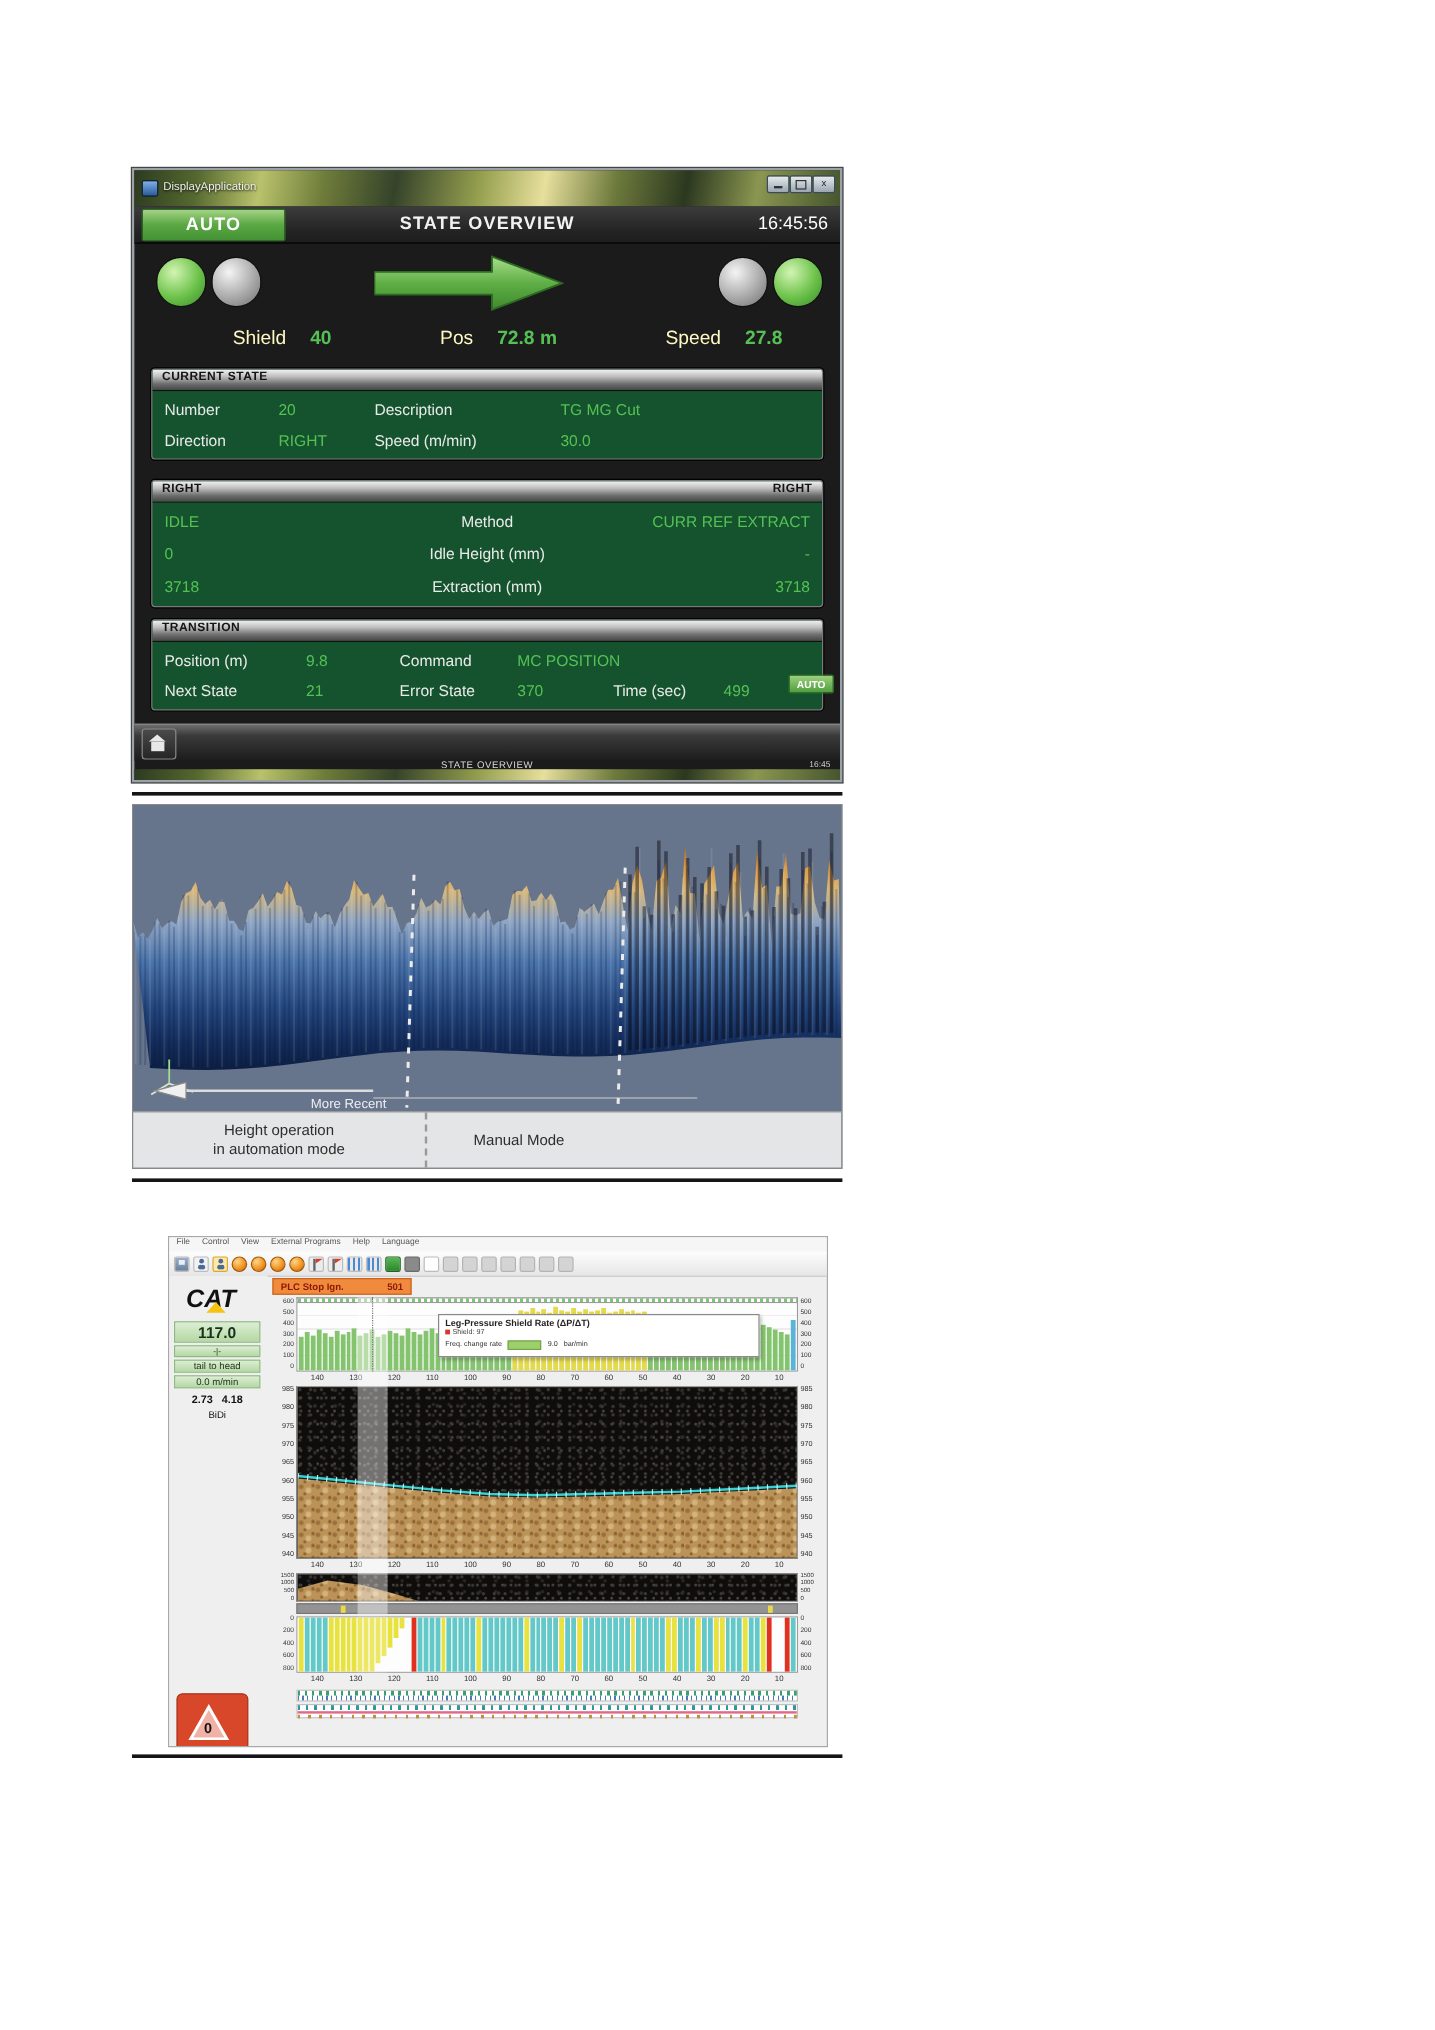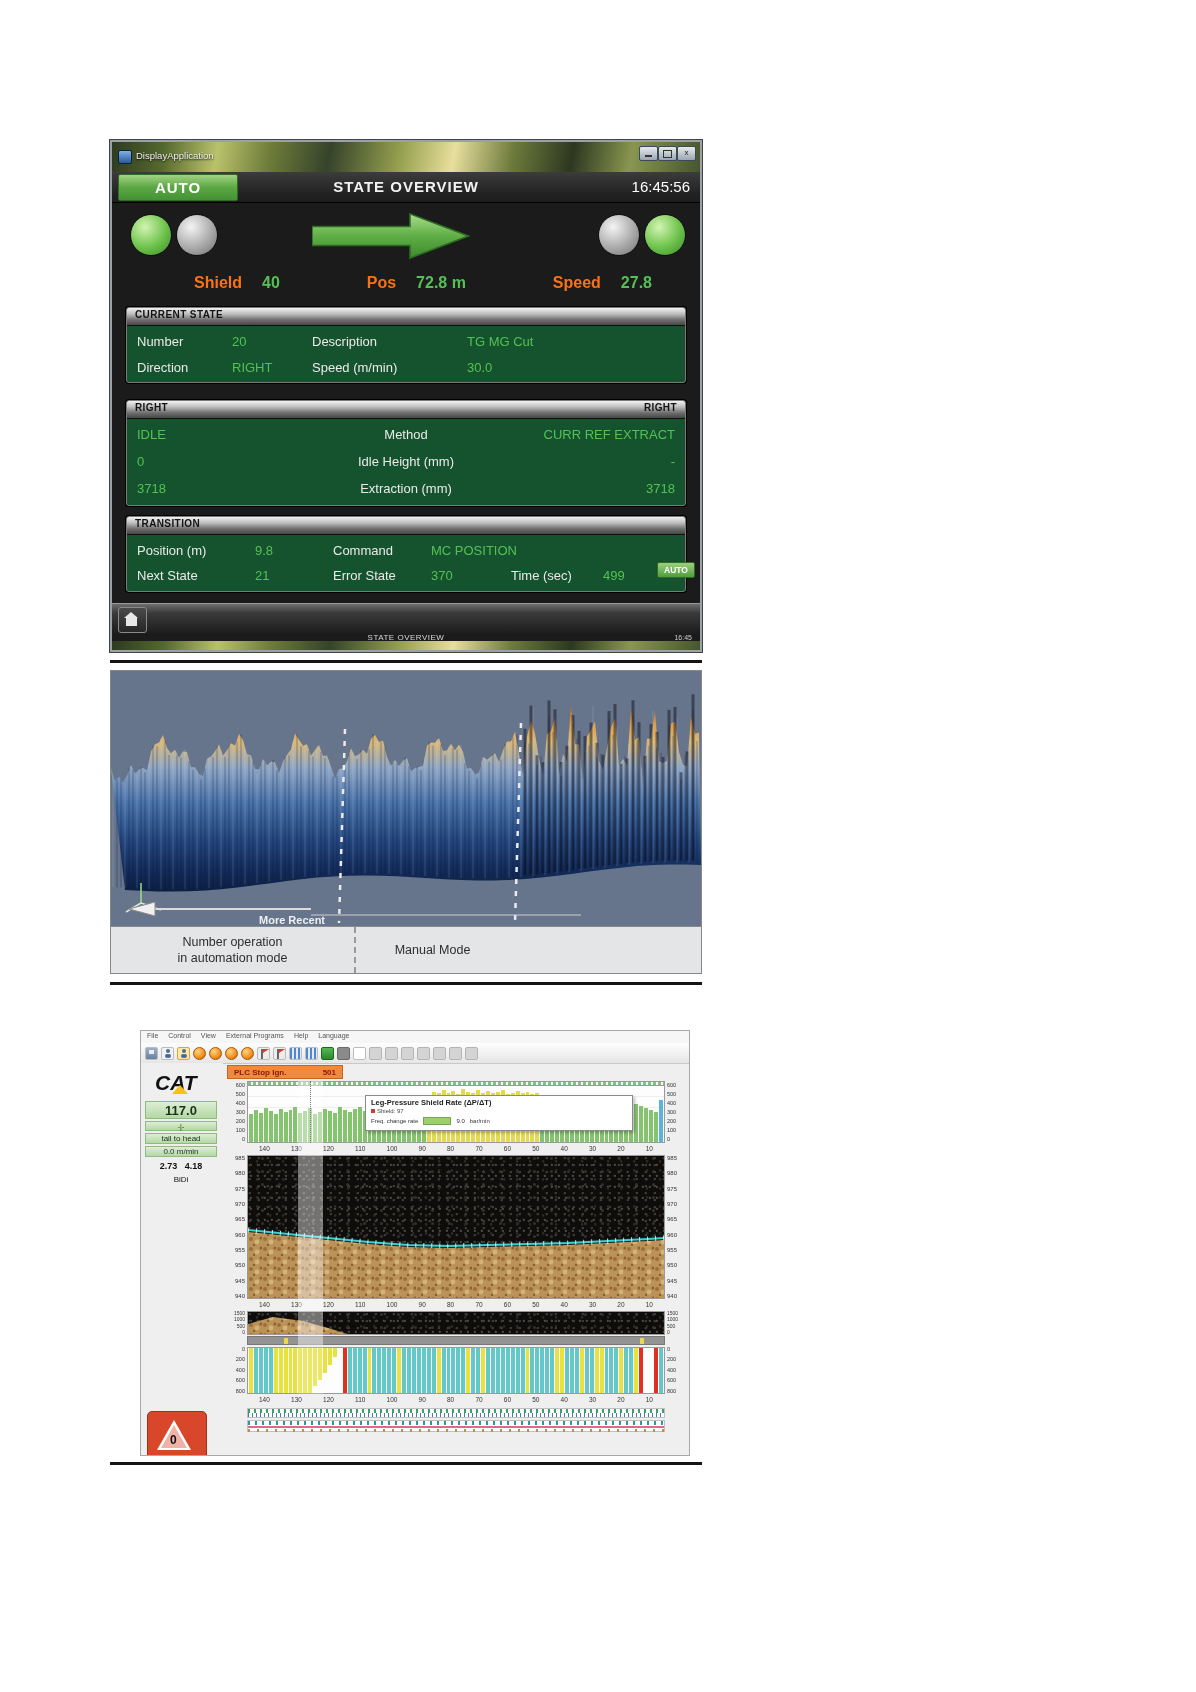--- a/index.html
+++ b/index.html
@@ -19,21 +19,21 @@
   .f1-header{position:absolute;left:0;top:30px;right:0;height:30px;background:linear-gradient(#3c3c3c,#232323 70%,#1d1d1d);border-bottom:1px solid #000;}
   .f1-auto{position:absolute;left:6px;top:2px;width:118px;height:25px;background:linear-gradient(#a2d383,#5aa743 50%,#459235);border:1px solid #2f6b24;border-radius:2px;color:#fff;font-weight:bold;font-size:15px;text-align:center;line-height:25px;letter-spacing:1px;}
   .f1-htitle{position:absolute;left:0;right:0;top:0;height:30px;text-align:center;color:#f2f2f2;font-weight:bold;font-size:15px;line-height:30px;letter-spacing:1px;}
   .f1-time{position:absolute;right:10px;top:0;height:30px;color:#fff;font-size:15px;line-height:30px;}
   .f1-ind{position:absolute;left:0;top:62px;right:0;height:63px;}
   .circ{position:absolute;top:10px;width:40px;height:40px;border-radius:50%;border:1px solid #101010;}
   .c-green{background:radial-gradient(circle at 35% 30%,#d2f4b2,#6cc24a 55%,#3a8a2c);}
   .c-gray{background:radial-gradient(circle at 35% 30%,#f4f4f4,#aaaaaa 55%,#6e6e6e);}
   .f1-stats{position:absolute;left:0;top:125px;right:0;height:32px;display:flex;justify-content:space-between;padding:0 48px 0 82px;box-sizing:border-box;align-items:center;}
   .statgrp{display:flex;gap:20px;align-items:baseline;}
-  .statlbl{color:#f97316;font-size:16px;font-weight:bold;}
+  .statlbl{color:#fef9c3;font-size:16px;font-weight:normal;}
   .statval{color:#55c155;font-size:16px;font-weight:bold;}
   .sec{position:absolute;left:14px;right:14px;border:1px solid #7a7a7a;border-radius:3px;background:#14532d;box-shadow:0 0 0 1px #000;}
   .sec-h{height:15px;background:linear-gradient(#f2f2f2,#bdbdbd 35%,#6e6e6e 70%,#474747);border-bottom:1px solid #101010;color:#141414;font-size:10px;font-weight:bold;padding:1px 8px;letter-spacing:.4px;border-radius:2px 2px 0 0;display:flex;justify-content:space-between;}
   .lblw{color:#eaeaea;font-size:13px;}
   .valg{color:#55c155;font-size:13px;}
   .cs-row{display:grid;grid-template-columns:95px 80px 155px auto;padding:4px 10px 0 10px;height:22px;align-items:center;}
   .lr-row{display:grid;grid-template-columns:1fr 1fr 1fr;padding:3px 10px 0 10px;height:24px;align-items:center;}
   .tr-row1{display:grid;grid-template-columns:118px 78px 98px auto;padding:4px 10px 0 10px;height:22px;align-items:center;}
   .tr-row2{display:grid;grid-template-columns:118px 78px 98px 80px 92px auto;padding:3px 10px 0 10px;height:22px;align-items:center;}
   .f1-footer{position:absolute;left:0;top:461px;right:0;height:30px;background:linear-gradient(#6e6e6e,#3a3a3a 30%,#1c1c1c);border-top:1px solid #999;}
@@ -43,21 +43,21 @@
   .f1-badge{position:absolute;right:5px;top:420px;width:36px;height:14px;background:linear-gradient(#9ed07e,#4e9e3e);border:1px solid #2f6b24;border-radius:2px;color:#fff;font-size:8.5px;font-weight:bold;text-align:center;line-height:14px;}
   .f1-tab{position:absolute;left:0;right:0;top:491px;height:11px;text-align:center;color:#d8d8d8;font-size:8px;letter-spacing:.5px;}
   .f1-ftime{position:absolute;right:8px;top:492px;color:#cfcfcf;font-size:7px;}
   .f1-photostrip{position:absolute;left:0;right:0;bottom:0;height:9px;}
 
   
   .fig2{position:absolute;left:110px;top:670px;width:592px;height:304px;border:1px solid #888;box-sizing:border-box;background:#66748c;}
   .f2-strip{position:absolute;left:0;right:0;bottom:0;height:46px;background:#e4e5e7;border-top:1px solid #8a8a8a;display:flex;}
   .phase{box-sizing:border-box;display:flex;flex-direction:column;justify-content:center;text-align:center;color:#2e2e2e;font-size:12.5px;line-height:1.3;}
   .phase + .phase{border-left:2px dashed #9a9a9a;}
-  .f2-arrowlabel{position:absolute;left:148px;top:243px;color:#eef0f2;font-size:11px;font-weight:bold;}
+  .f2-arrowlabel{position:absolute;left:148px;top:243px;color:#eef0f2;font-size:11px;}
 
   
   .fig3{position:absolute;left:140px;top:1030px;width:550px;height:426px;background:#efefef;border:1px solid #a8a8a8;box-sizing:border-box;overflow:hidden;}
   .f3-menubar{position:absolute;left:0;top:0;right:0;height:12px;background:#f6f6f6;border-bottom:1px solid #ddd;display:flex;gap:10px;padding:1px 6px;}
   .f3-menuitem{font-size:7px;color:#555;}
   .f3-toolbar{position:absolute;left:0;top:12px;right:0;height:20px;background:linear-gradient(#fdfdfd,#e6e6e6);border-bottom:1px solid #c8c8c8;display:flex;gap:3px;align-items:center;padding:0 4px;}
   .ticon{width:13px;height:13px;border:1px solid #bcbcbc;background:#ececec;border-radius:2px;position:relative;box-sizing:border-box;}
   .i-disk{background:linear-gradient(#9db0c8,#68809f);}
   .i-disk::after{content:"";position:absolute;left:3px;top:2px;width:5px;height:4px;background:#e8eef6;}
   .i-user{background:#f2f2f2;}
@@ -437,21 +437,21 @@
       </g>
       <g>
         <line x1="200" y1="238" x2="40" y2="238" stroke="#dcdcdc" stroke-width="2"></line>
         <polygon points="44,231 44,245 18,238" fill="#f0f0f0" stroke="#8a8a8a"></polygon>
         <line x1="200" y1="244" x2="470" y2="244" stroke="#cfcfcf" stroke-width="1"></line>
       </g>
     </svg>
     <div class="f2-arrowlabel">More Recent</div>
     <div class="f2-strip" id="phase-strip">
         <div class="phase" style="width: 243px;">
-          <div>Number operation</div>
+          <div>Height operation</div>
           <div>in automation mode</div>
         </div>
         <div class="phase" style="width: 155px;">
           <div>Manual Mode</div>
         </div>
       </div>
   </div>
 
   <div class="sep" style="top:982px"></div>
 

